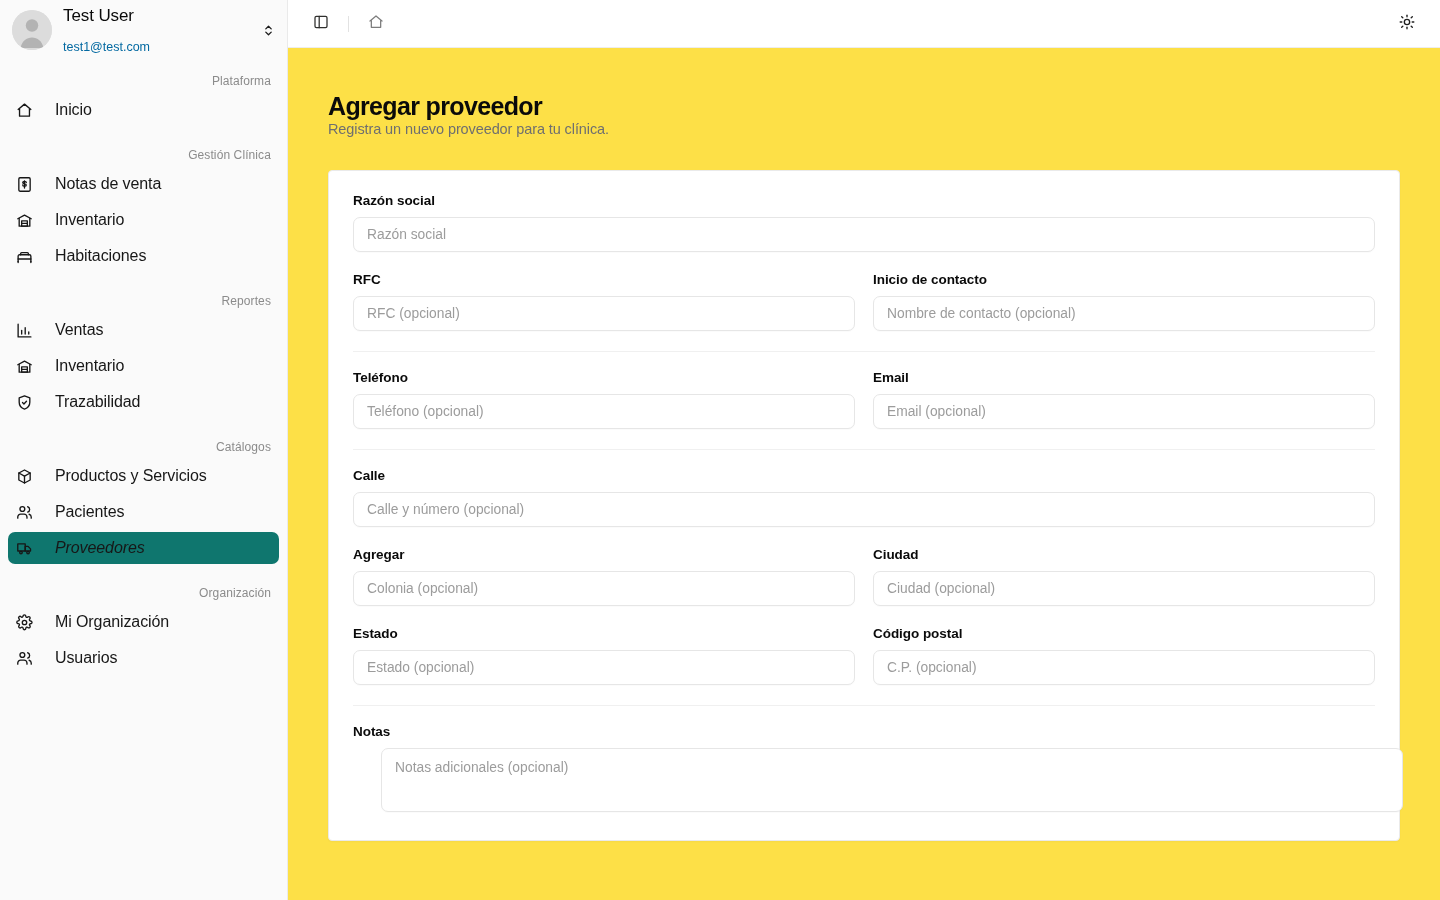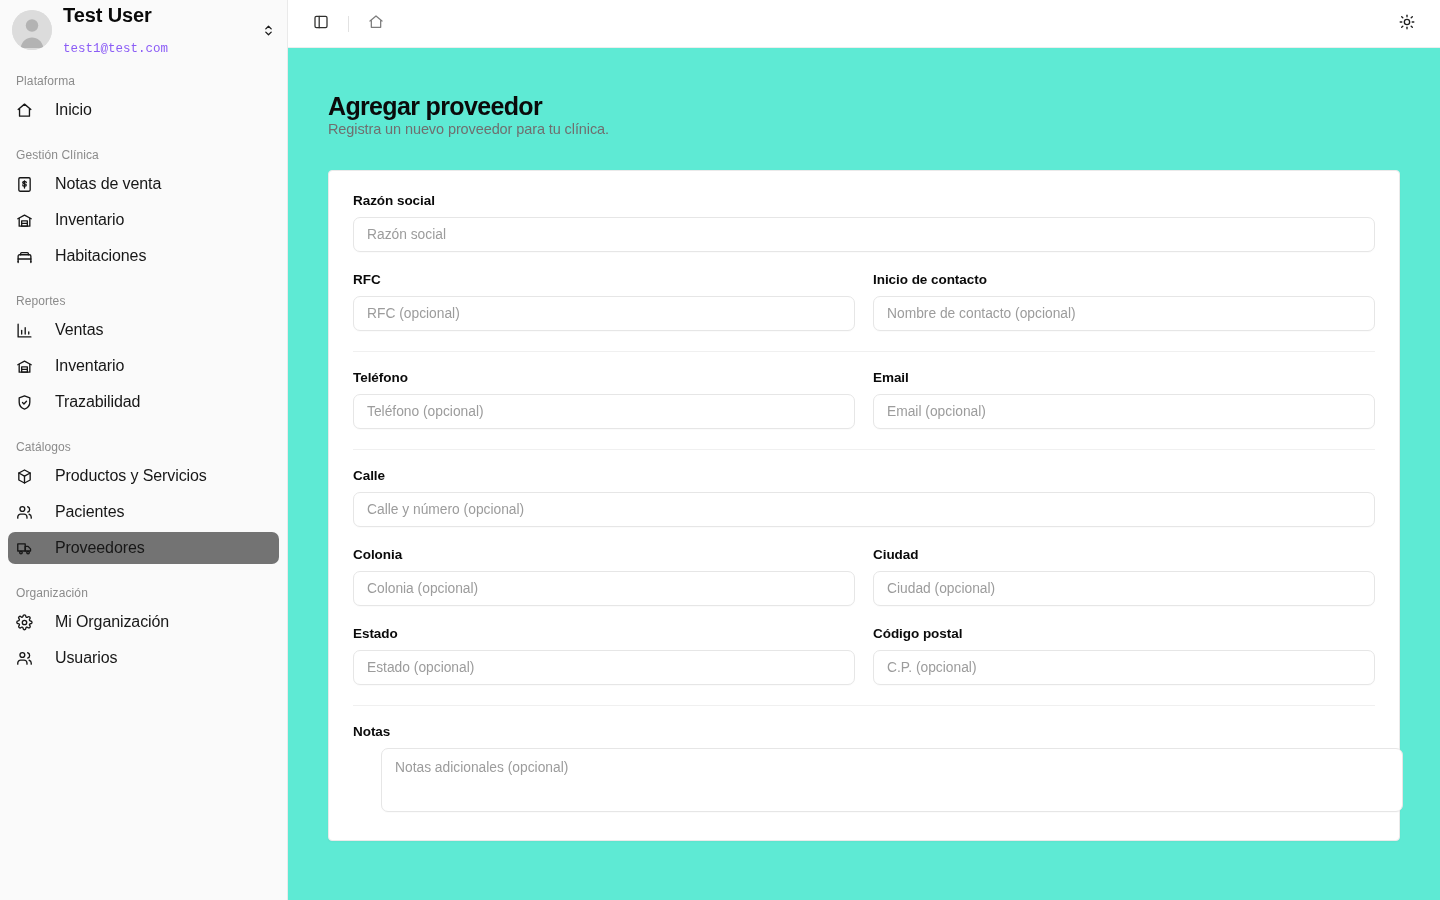--- a/index.html
+++ b/index.html
@@ -29,48 +29,48 @@
   }
   .avatar {
     width: 40px; height: 40px; border-radius: 50%;
     background: #dcdcdc;
     flex: 0 0 40px;
     position: relative; overflow: hidden;
   }
   .avatar svg { position: absolute; left: 0; top: 0; }
   .user-text { flex: 1 1 auto; min-width: 0; line-height: 1.25; }
   .user-name {
-    font-size: 20px; font-weight: 700; color: #0a0a0a;
+    font-size: 17px; font-weight: 400; color: #0a0a0a;
     letter-spacing: -0.1px;
   }
-  .user-mail { font-size: 12.5px; color: #8b5cf6; margin-top: 14px; font-family: Liberation Mono, monospace; }
+  .user-mail { font-size: 12.5px; color: #0369a1; margin-top: 14px; }
   .user-chevrons { flex: 0 0 18px; display: flex; align-items: center; justify-content: center; }
 
   .nav { padding: 4px 8px 0 8px; }
-  .nav-group { margin-bottom: 12px; }
+  .nav-group { margin-bottom: 12px; text-align: right; }
   .nav-group-label {
     font-size: 12px; color: #8b8b8b;
     padding: 10px 8px 6px 8px;
     letter-spacing: 0.1px;
   }
   .nav-item {
     display: flex; align-items: center; gap: 22px;
     height: 32px; padding: 0 8px;
     border-radius: 7px;
     color: #171717;
     font-size: 16px;
     margin-bottom: 4px;
     cursor: pointer;
     letter-spacing: -0.1px;
   }
   .nav-item .ico { flex: 0 0 17px; width: 17px; height: 17px; display: flex; align-items: center; justify-content: center; }
-  .nav-item.active { background: #737373; font-weight: 500; }
+  .nav-item.active { background: #0f766e; font-weight: 500; font-style: italic; }
 
   
-  .main { flex: 1 1 auto; height: 900px; background: #5eead4; position: relative; overflow: hidden; }
+  .main { flex: 1 1 auto; height: 900px; background: #fde047; position: relative; overflow: hidden; }
   .topbar {
     height: 48px; display: flex; align-items: center;
     padding: 0 20px 0 20px;
     border-bottom: 1px solid #ededed;
     background: #ffffff;
   }
   .topbar-left { display: flex; align-items: center; gap: 12px; }
   .icon-btn {
     width: 26px; height: 26px; display: flex; align-items: center; justify-content: center;
     border-radius: 6px; cursor: pointer; background: transparent; border: none;
@@ -378,21 +378,21 @@
           <div class="field">
             <label class="field-label">Calle</label>
             <input class="input" type="text" placeholder="Calle y número (opcional)" style="">
           </div>
         </div>
 
         <div class="row-gap"></div>
 
         <div class="field-row">
           <div class="field">
-            <label class="field-label">Colonia</label>
+            <label class="field-label">Agregar</label>
             <input class="input" type="text" placeholder="Colonia (opcional)" style="">
           </div>
           <div class="field">
             <label class="field-label">Ciudad</label>
             <input class="input" type="text" placeholder="Ciudad (opcional)" style="">
           </div>
         </div>
 
         <div class="row-gap"></div>
 

